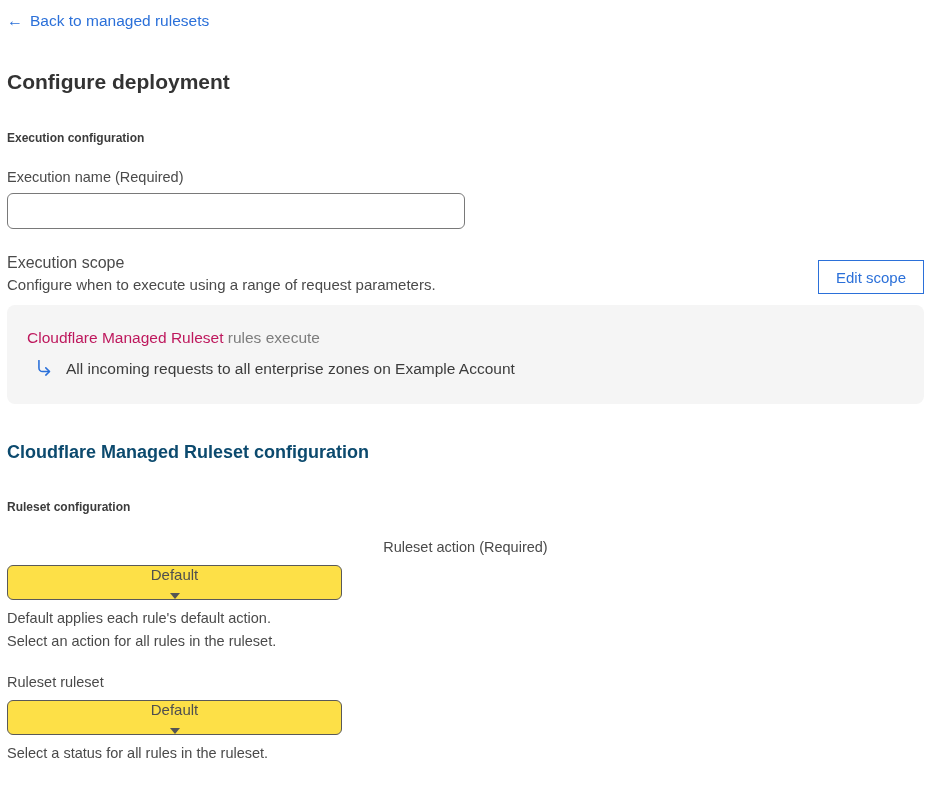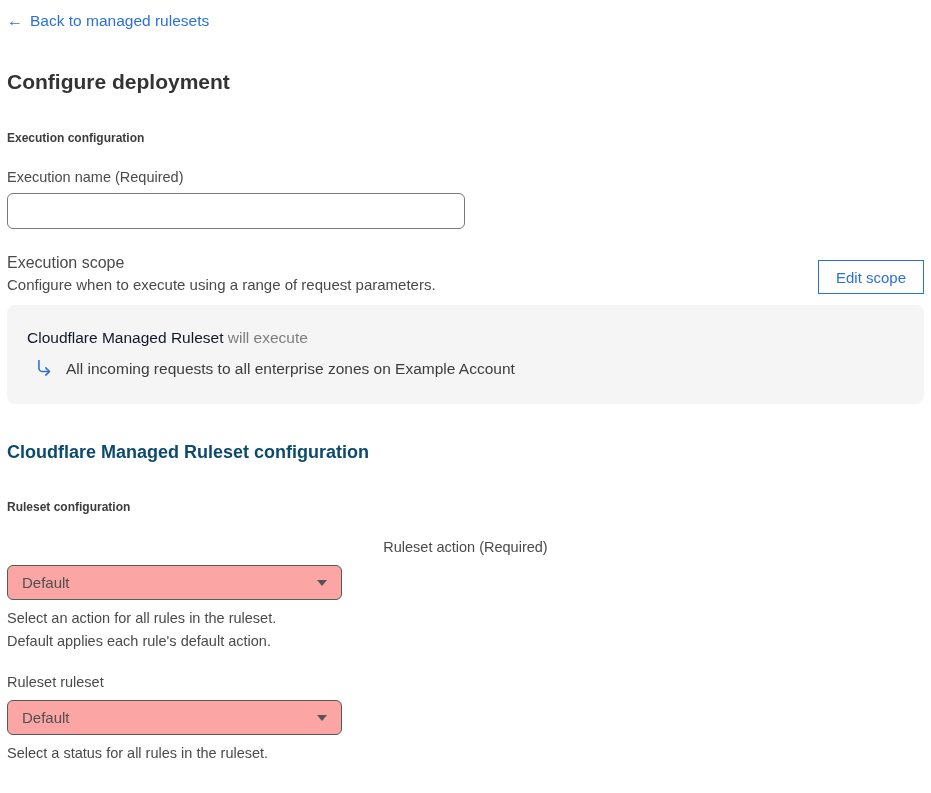--- a/index.html
+++ b/index.html
@@ -96,46 +96,47 @@
   }
 
   
   .scope-panel {
     margin-top: 11px;
     background: #f5f5f5;
     border-radius: 8px;
     padding: 24px 20px 26px 20px;
   }
   .panel-line1 { font-size: 15.5px; }
-  .panel-line1 .ruleset-name { color: #0f172a; }
+  .panel-line1 .ruleset-name { color: #be185d; }
   .panel-line1 .will-execute { color: #7d7d7d; }
   .panel-line2 {
     margin: 13px 0 0 8px;
     display: flex;
     align-items: center;
     gap: 13px;
     font-size: 15.5px;
     color: #3c3c3c;
   }
 
   
   .select-box {
     margin-top: 10px;
     width: 335px;
     height: 35px;
     border: 1px solid #595959;
     border-radius: 6px;
-    background: #fca5a5;
+    background: #fde047;
     display: flex;
     align-items: center;
     justify-content: space-between;
     padding: 0 14px;
     font-size: 15px;
     color: #4f4f4f;
     cursor: pointer;
+    flex-direction: column;
   }
   .caret {
     width: 0; height: 0;
     border-left: 5px solid transparent;
     border-right: 5px solid transparent;
     border-top: 6px solid #555;
   }
 
   .help-text {
     margin-top: 7px;
@@ -166,43 +167,43 @@
     <div class="scope-texts">
       <p class="scope-label">Execution scope</p>
       <p class="scope-desc">Configure when to execute using a range of request parameters.</p>
     </div>
     <button class="edit-scope-btn">Edit scope</button>
   </div>
 
   <div class="scope-panel">
     <div class="panel-line1">
       <span class="ruleset-name">Cloudflare Managed Ruleset</span>
-      <span class="will-execute">will execute</span>
+      <span class="will-execute">rules execute</span>
     </div>
     <div class="panel-line2">
       <svg width="18" height="18" viewBox="0 0 16 16" fill="none">
         <path d="M3.5 0.5 v6.5 a3.2 3.2 0 0 0 3.2 3.2 H12.5" stroke="#2b70d9" stroke-width="1.4" fill="none" stroke-linecap="round"></path>
         <path d="M9.6 7 L12.9 10.2 L9.6 13.4" stroke="#2b70d9" stroke-width="1.4" fill="none" stroke-linecap="round" stroke-linejoin="round"></path>
       </svg>
       <span>All incoming requests to all enterprise zones on Example Account</span>
     </div>
   </div>
 
   <h2 class="section-title">Cloudflare Managed Ruleset configuration</h2>
 
   <h3 class="subsection-title">Ruleset configuration</h3>
 
   <div class="field-label" style="margin-top:25px;text-align:center;">Ruleset action (Required)</div>
   <div class="select-box">
     <span>Default</span>
     <span class="caret"></span>
   </div>
   <div class="help-text">
+    <p>Default applies each rule's default action.</p>
     <p>Select an action for all rules in the ruleset.</p>
-    <p>Default applies each rule's default action.</p>
   </div>
 
   <div class="field-label" style="margin-top:21px;">Ruleset ruleset</div>
   <div class="select-box">
     <span>Default</span>
     <span class="caret"></span>
   </div>
   <div class="help-text">
     <p>Select a status for all rules in the ruleset.</p>
   </div>

